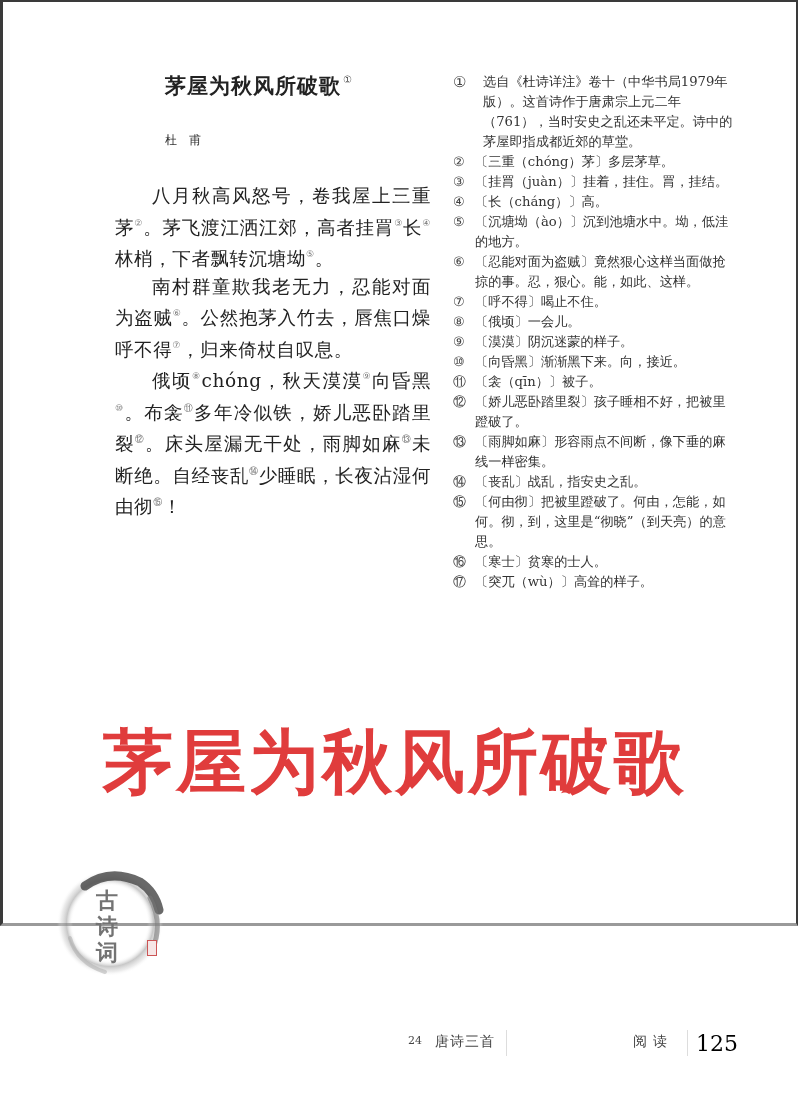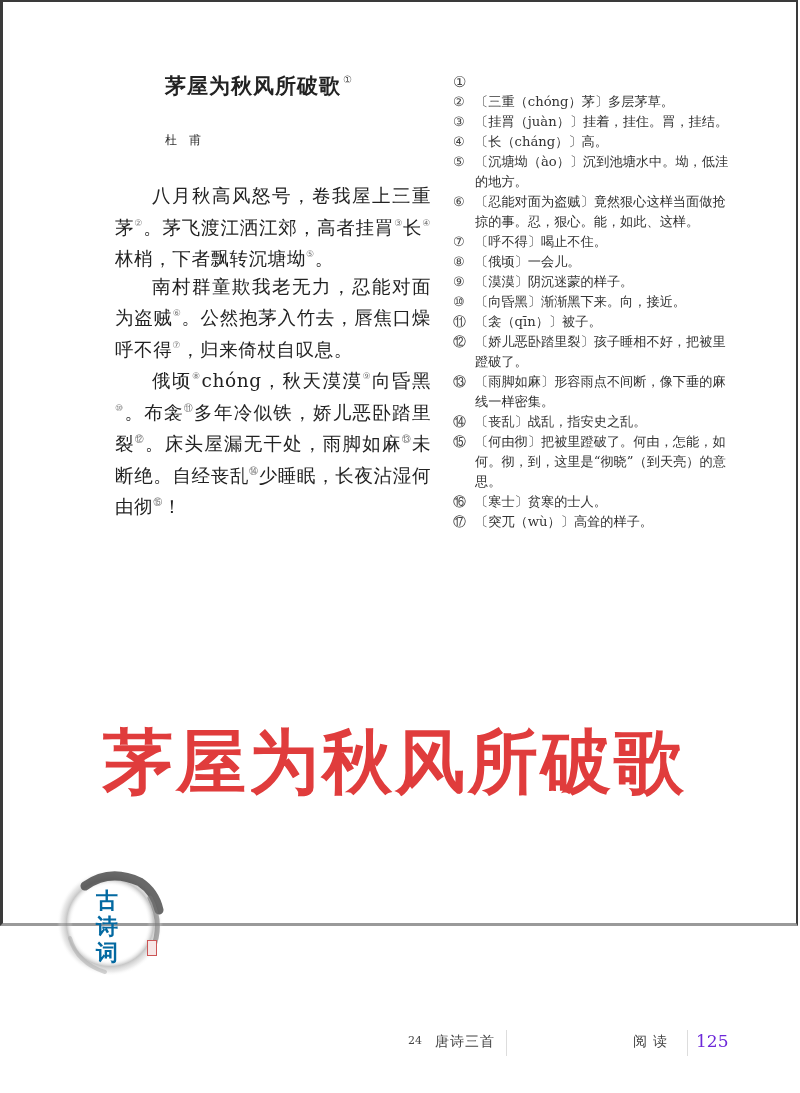--- a/index.html
+++ b/index.html
@@ -56,37 +56,37 @@
     letter-spacing: 3px; white-space: nowrap; line-height: 80px;
   }
 
   .badge {
     position: absolute; left: 52px; top: 866px; width: 110px; height: 110px;
   }
   .badge svg { position: absolute; left: 0; top: 0; }
   .badge-text {
     position: absolute; left: 37px; top: 20px; width: 30px;
     font-family: "DejaVu Sans", sans-serif; font-weight: bold;
-    font-size: 22px; line-height: 26px; color: #0369a1; text-align: center;
+    font-size: 22px; line-height: 26px; color: #737373; text-align: center;
   }
   .seal {
     position: absolute; left: 92px; top: 72px; width: 8px; height: 14px;
     border: 1px solid #c55; background: #f6e6e6;
   }
 
   .footer {
     position: absolute; top: 1030px; left: 0; width: 800px; height: 24px;
     font-size: 14px; color: #444;
   }
   .footer .chapter-num { position: absolute; left: 405px; top: 2px; font-size: 11px; }
   .footer .chapter-name { position: absolute; left: 432px; top: 1px; letter-spacing: 1px; }
   .footer .divider1 { position: absolute; left: 503px; top: -2px; width: 1px; height: 26px; background: #ddd; }
   .footer .section { position: absolute; left: 630px; top: 1px; letter-spacing: 6px; }
   .footer .divider2 { position: absolute; left: 684px; top: -2px; width: 1px; height: 26px; background: #ddd; }
-  .footer .page-num { position: absolute; left: 693px; top: -1px; font-size: 17px; color: #6d28d9; }
+  .footer .page-num { position: absolute; left: 693px; top: -1px; font-size: 22px; color: #000000; }
 </style>
 </head>
 <body>
 
 <div class="page">
 
   <div class="poem-col">
     <div class="poem-title">
       <span>茅屋为秋风所破歌</span><sup>①</sup>
     </div>
@@ -95,20 +95,21 @@
     <div class="stanzas">
       <p class="stanza"><span>八月秋高风怒号，卷我屋上三重茅</span><sup>②</sup><span>。茅飞渡江洒江郊，高者挂罥</span><sup>③</sup><span>长</span><sup>④</sup><span>林梢，下者飘转沉塘坳</span><sup>⑤</sup><span>。</span></p>
       <p class="stanza"><span>南村群童欺我老无力，忍能对面为盗贼</span><sup>⑥</sup><span>。公然抱茅入竹去，唇焦口燥呼不得</span><sup>⑦</sup><span>，归来倚杖自叹息。</span></p>
       <p class="stanza"><span>俄顷</span><sup>⑧</sup><span>chóng，秋天漠漠</span><sup>⑨</sup><span>向昏黑</span><sup>⑩</sup><span>。布衾</span><sup>⑪</sup><span>多年冷似铁，娇儿恶卧踏里裂</span><sup>⑫</sup><span>。床头屋漏无干处，雨脚如麻</span><sup>⑬</sup><span>未断绝。自经丧乱</span><sup>⑭</sup><span>少睡眠，长夜沾湿何由彻</span><sup>⑮</sup><span>！</span></p>
     </div>
   </div>
 
   <div class="notes-col">
       <div class="note first">
         <span class="num">①</span>
+        <span class="txt">选自《杜诗详注》卷十（中华书局1979年版）。这首诗作于唐肃宗上元二年（761），当时安史之乱还未平定。诗中的茅屋即指成都近郊的草堂。</span>
       </div>
       <div class="note">
         <span class="num">②</span>
         <span class="txt">〔三重（chóng）茅〕多层茅草。</span>
       </div>
       <div class="note">
         <span class="num">③</span>
         <span class="txt">〔挂罥（juàn）〕挂着，挂住。罥，挂结。</span>
       </div>
       <div class="note">

